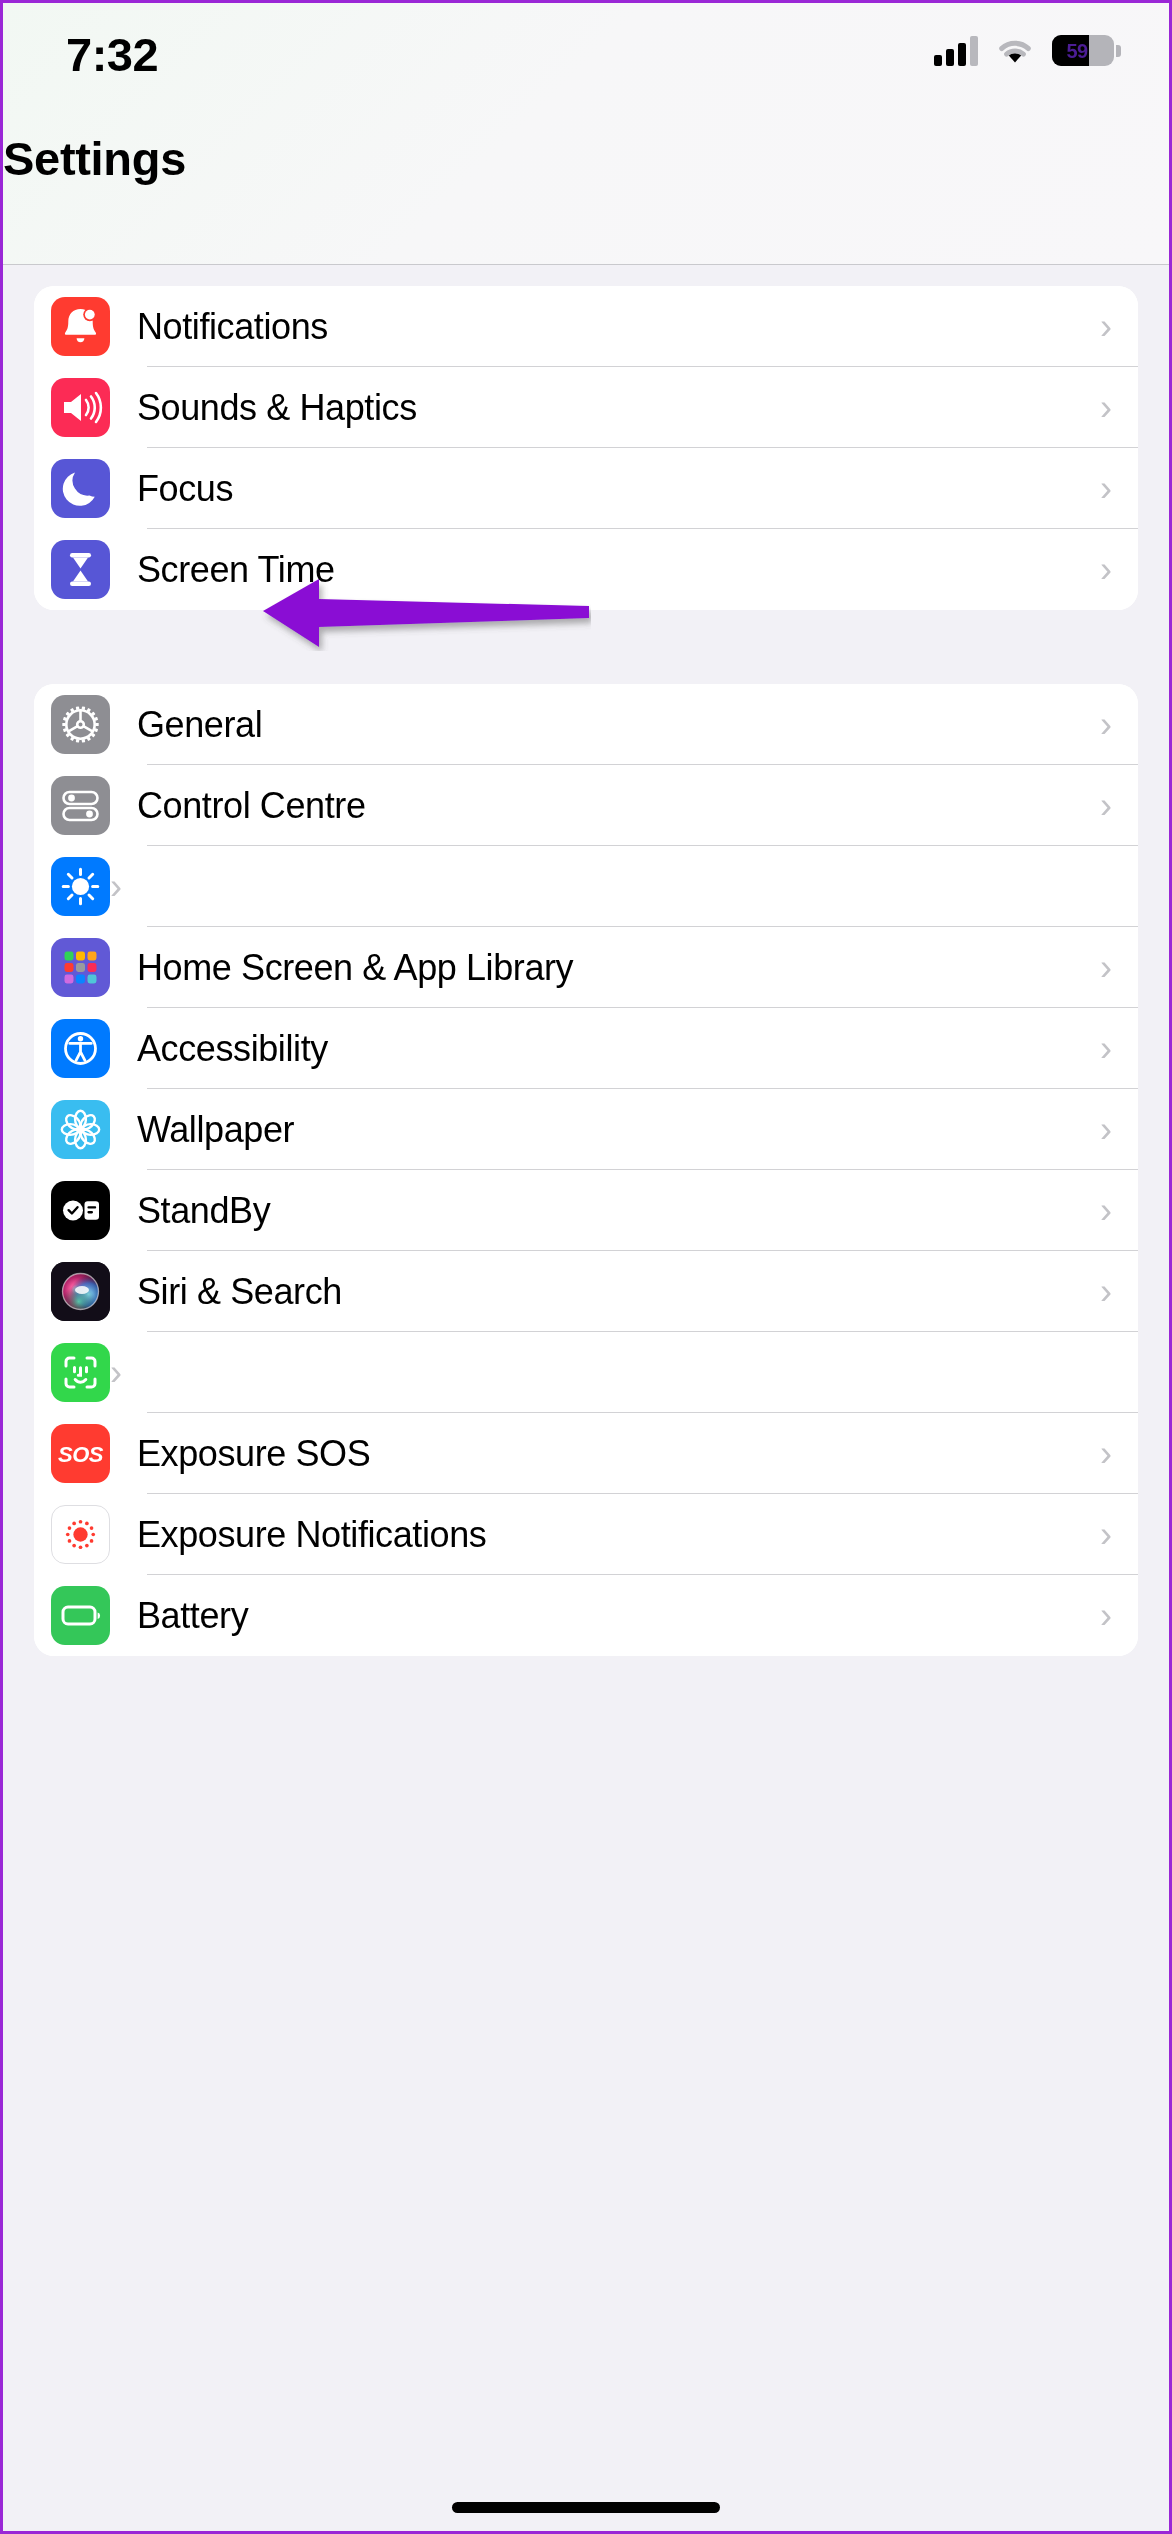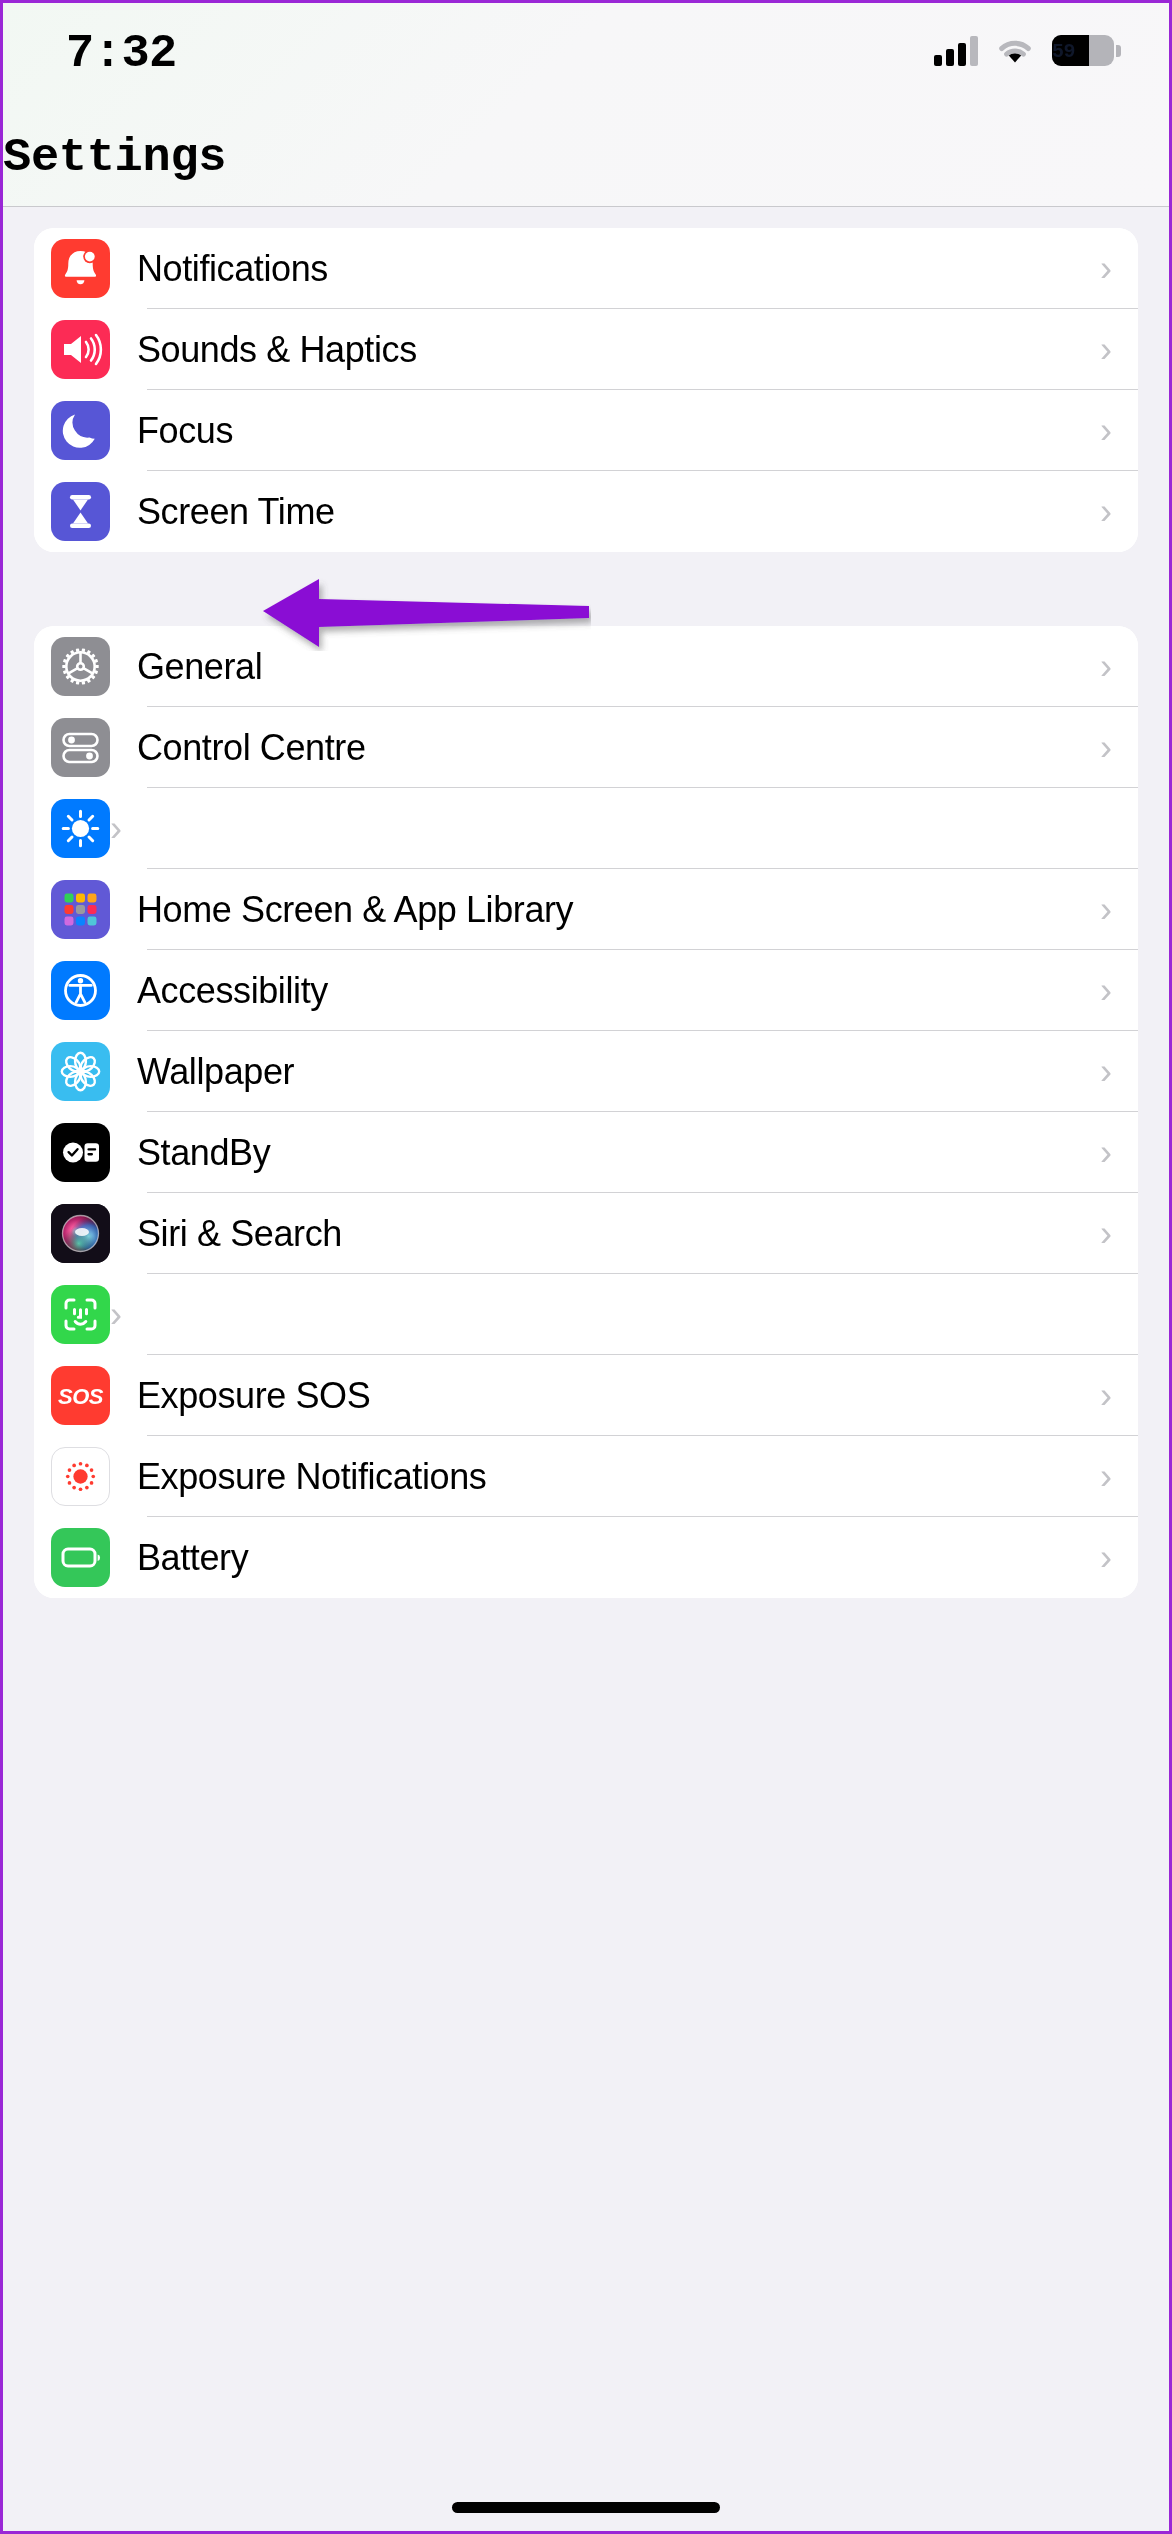--- a/index.html
+++ b/index.html
@@ -18,24 +18,23 @@
     border-left: 3px solid #9a27d6;
     border-right: 3px solid #9a27d6;
     border-top: 3px solid #9a27d6;
     border-bottom: 3px solid #9a27d6;
     overflow: hidden;
   }
 
   
   .header {
     position: relative;
-    height: 204px;
+    height: 262px;
     background: linear-gradient(135deg, #f2f8f3 0%, #f7f7f8 45%, #f8f7f9 100%);
     border-bottom: 1px solid #c9c9cd;
-    font-family: Liberation Mono, monospace;
   }
   .statusbar {
     position: relative;
     height: 110px;
   }
   .clock {
     position: absolute;
     left: 63px;
     top: 24px;
     font-size: 47px;
@@ -73,24 +72,24 @@
     position: absolute;
     left: 0; top: 0; bottom: 0;
     width: 59%;
     background: #000;
     border-radius: 9px 0 0 9px;
   }
   .battery .pct {
     position: absolute;
     left: 0; right: 0; top: 50%;
     transform: translateY(-50%);
-    text-align: left;
+    text-align: center;
     font-size: 20px;
     font-weight: 700;
-    color: #0f172a;
+    color: #4c1d95;
     letter-spacing: -0.5px;
     z-index: 2;
     padding-right: 12px;
   }
   .battery .cap {
     position: absolute;
     right: -7px; top: 50%;
     transform: translateY(-50%);
     width: 5px; height: 12px;
     background: #b4b4b9;

